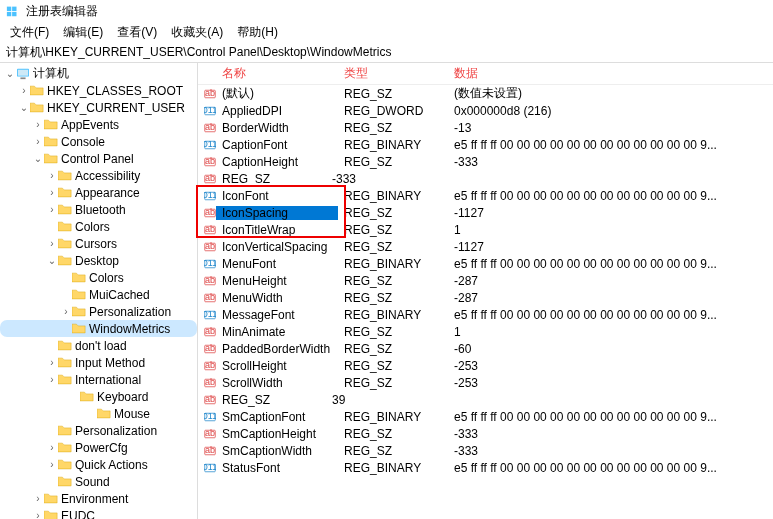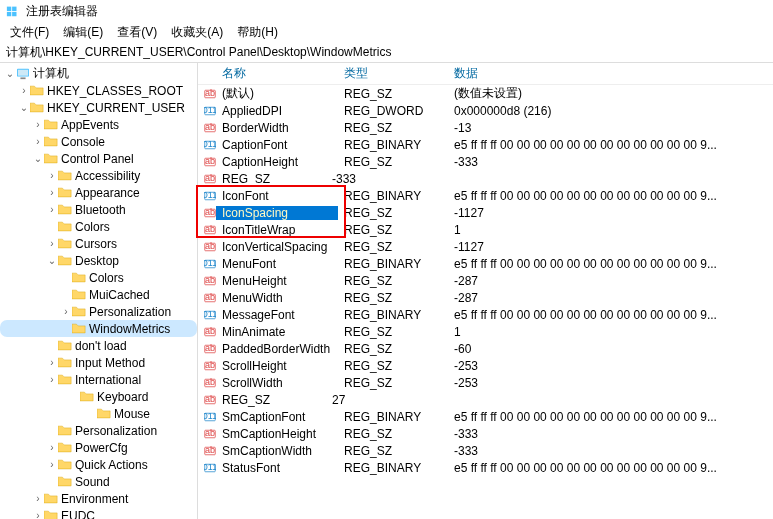--- a/index.html
+++ b/index.html
@@ -14,30 +14,30 @@
 .tree-row { display: flex; align-items: center; height: 17px; white-space: nowrap; cursor: pointer; }
 .tree-row.selected { background: #cce8ff; }
 .tree-caret { width: 12px; text-align: center; color: #666; font-size: 10px; user-select: none; }
 .tree-caret.empty { visibility: hidden; }
 .tree-icon { width: 14px; height: 12px; margin-right: 3px; display: inline-flex; align-items: center; }
 .tree-label { }
 .folder-svg { width: 14px; height: 11px; }
 .pc-svg { width: 14px; height: 12px; }
 .list { flex: 1; overflow: hidden; }
 .list-header { display: flex; height: 22px; align-items: center; border-bottom: 1px solid #eee; }
-.list-header .col { padding: 0 6px; font-weight: normal; color: #0369a1; }
+.list-header .col { padding: 0 6px; font-weight: normal; color: #ef4444; }
 .col-name { width: 140px; flex-shrink: 0; }
 .col-type { width: 110px; flex-shrink: 0; }
 .col-data { flex: 1; overflow: hidden; text-overflow: ellipsis; white-space: nowrap; }
 .list-body { overflow-y: auto; height: calc(100% - 22px); }
 .list-row { display: flex; height: 17px; align-items: center; }
 .list-row .cell { padding: 0 6px; overflow: hidden; text-overflow: ellipsis; white-space: nowrap; }
 .list-row .icon-cell { width: 18px; padding-left: 6px; display: flex; align-items: center; }
 .list-row .name-cell { width: 122px; }
-.list-row .name-cell.selected { background: #0078d4; color: #fef9c3; }
+.list-row .name-cell.selected { background: #0078d4; color: #000000; }
 .val-icon { width: 14px; height: 14px; }
 .highlight-box { border: 2px solid #e00; pointer-events: none; }
 .tree::-webkit-scrollbar, .list-body::-webkit-scrollbar { width: 14px; }
 .tree::-webkit-scrollbar-thumb, .list-body::-webkit-scrollbar-thumb { background: #c1c1c1; }
 </style>
 </head>
 <body>
 
 <div class="titlebar">
   <span class="app-icon">
@@ -516,21 +516,21 @@
           <span class="cell col-data">-253</span>
         </div>
         <div class="list-row">
           <span class="icon-cell">
             <svg class="val-icon" viewBox="0 0 16 16">
               <rect x="1" y="3" width="14" height="10" rx="1" fill="#fff" stroke="#d44" stroke-width="1"></rect>
               <text x="8" y="11" text-anchor="middle" font-size="7" fill="#d44" font-family="sans-serif">ab</text>
             </svg>
           </span>
           <span class="cell col-type">REG_SZ</span>
-          <span class="cell col-data">27</span>
+          <span class="cell col-data">39</span>
         </div>
         <div class="list-row">
           <span class="icon-cell">
             <svg class="val-icon" viewBox="0 0 16 16">
               <rect x="1" y="3" width="14" height="10" rx="1" fill="#fff" stroke="#28c" stroke-width="1"></rect>
               <text x="8" y="11" text-anchor="middle" font-size="6" fill="#28c" font-family="sans-serif">011</text>
             </svg>
           </span>
           <span class="cell name-cell">SmCaptionFont</span>
           <span class="cell col-type">REG_BINARY</span>

